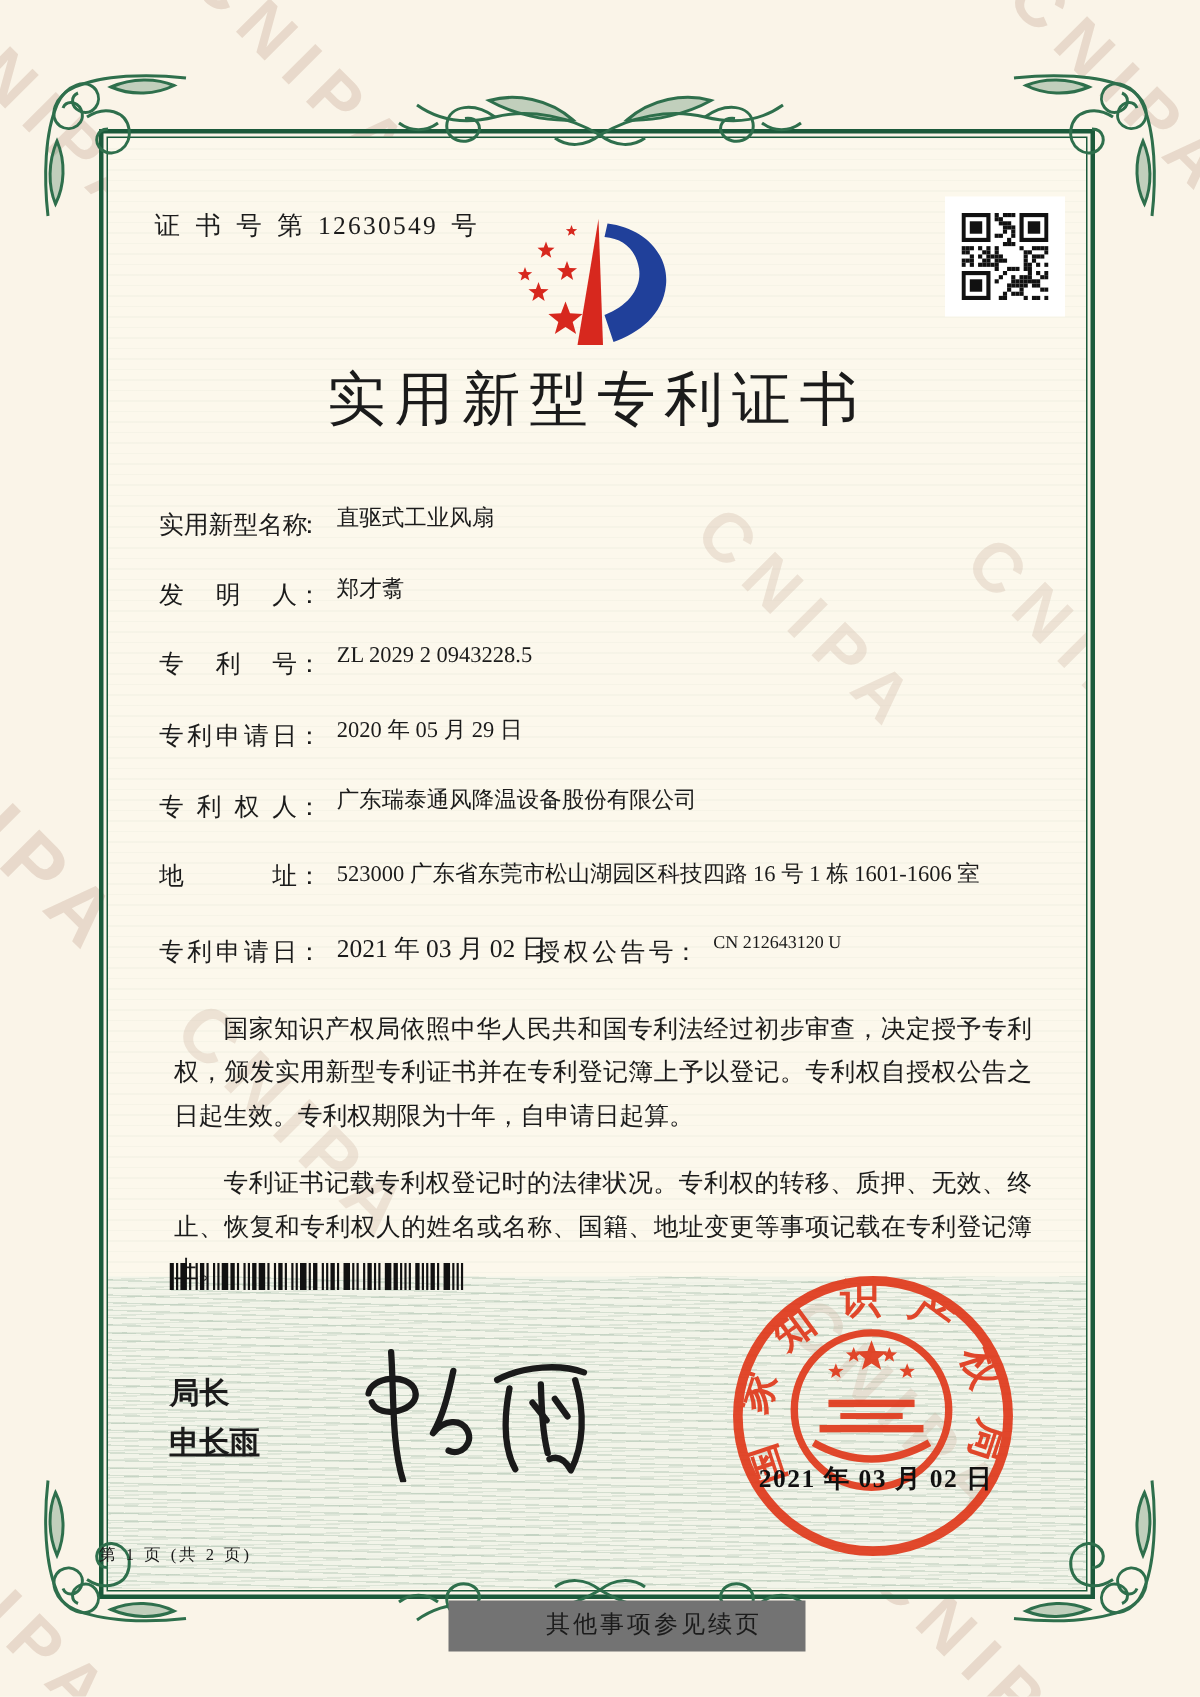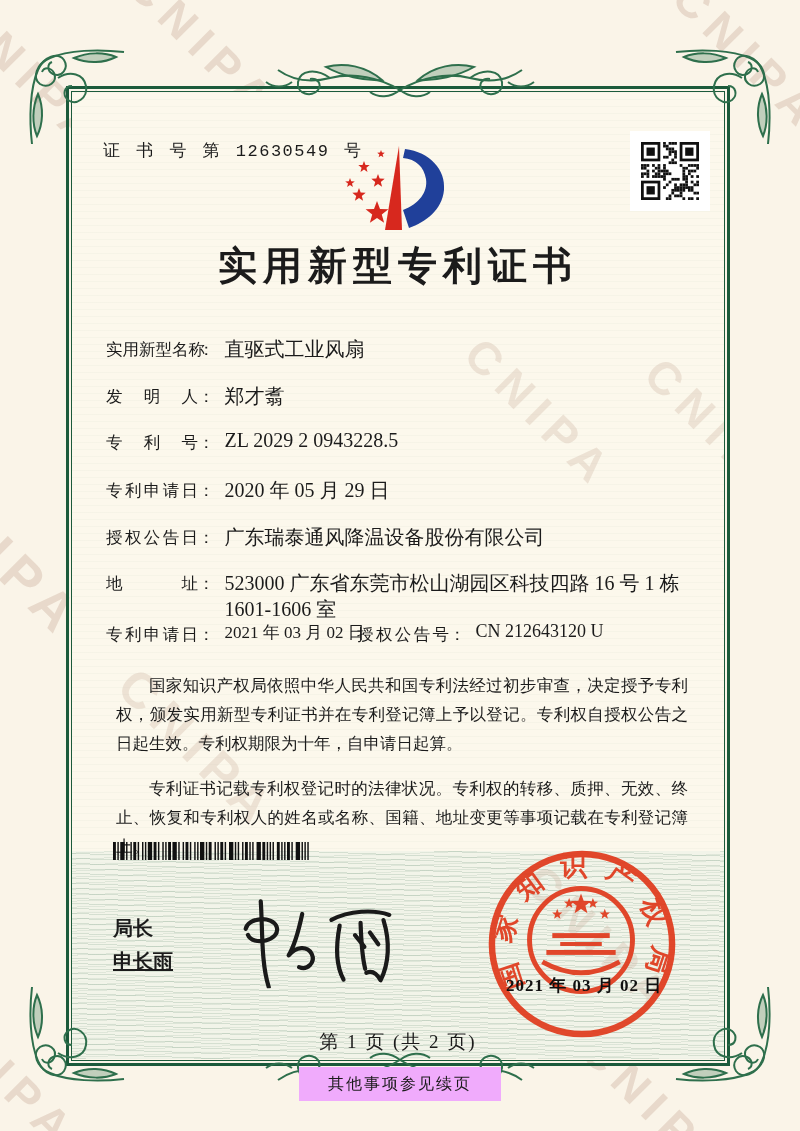--- a/index.html
+++ b/index.html
@@ -16,46 +16,46 @@
       border:3px solid #1b5a3b;box-sizing:border-box;}
   .frame-inner{position:absolute;inset:2px;border:1px solid #1b5a3b;background-color:#fcf8ec;
       background-image:repeating-linear-gradient(to bottom, rgba(150,175,150,.06) 0 1px, transparent 1px 7px);
       overflow:hidden;}
   .guilloche-band{position:absolute;left:0;top:759px;width:100%;height:208px;
       background-color:rgba(233,240,231,.55);
       background-image:repeating-linear-gradient(2deg, rgba(125,160,135,.25) 0 1px, transparent 1px 5px),
                        repeating-linear-gradient(-2deg, rgba(125,160,135,.16) 0 1px, transparent 1px 6px);}
   .ornament{position:absolute;pointer-events:none;}
   
-  .cert-no{left:103px;top:139px;font-size:17px;letter-spacing:1.5px;word-spacing:3px;font-family:Liberation Mono, monospace;}
+  .cert-no{left:103px;top:139px;font-size:17px;letter-spacing:1.5px;word-spacing:3px;}
   .logo{left:333px;top:133px;}
   .qr-patch{left:630px;top:131px;width:80px;height:80px;background:#ffffff;}
   .qr-patch svg{position:absolute;left:11px;top:11px;}
-  .title{left:66px;top:239px;width:664px;text-align:center;font-size:39px;font-weight:700;
+  .title{left:66px;top:239px;width:664px;text-align:center;font-size:39px;font-weight:400;
          letter-spacing:6px;}
   .frow{position:absolute;left:106px;white-space:nowrap;}
   .flabel{display:inline-block;width:92px;text-align:justify;text-align-last:justify;
           font-size:16.5px;vertical-align:top;padding-top:3px;}
   .fcolon{font-size:16.5px;vertical-align:top;padding-top:3px;display:inline-block;}
-  .fvalue{font-size:20px;margin-left:10px;display:inline-block;vertical-align:top;}
+  .fvalue{font-size:15px;margin-left:10px;display:inline-block;vertical-align:top;}
   .fvalue-wrap{white-space:normal;width:478px;line-height:26px;}
   .pair2{position:absolute;left:251px;top:0;white-space:nowrap;}
   .paras{left:100px;top:655px;width:604px;font-size:16.5px;line-height:29px;text-align:justify;}
   .paras p{margin:16px;text-indent:2em;}
   .barcode{left:113px;top:842px;}
   .director{font-family:"Liberation Sans","DejaVu Sans",sans-serif;font-weight:600;font-size:20px;}
   .director-title{left:113px;top:915px;}
   .director-name{left:113px;top:948px;text-decoration:underline;}
   .signature{left:232px;top:886px;transform:rotate(-2deg);}
   .seal{left:483px;top:845px;}
   .seal-date{left:494px;top:974px;width:180px;text-align:center;font-size:17px;font-weight:600;
              letter-spacing:1px;color:#101010;z-index:6;}
-  .footer-page{left:66px;top:1029px;width:664px;text-align:center;font-size:19px;letter-spacing:2px;}
-  .note-patch{left:299px;top:1067px;width:202px;height:34px;background:#f0abfc;
-              text-align:center;line-height:34px;font-size:16px;letter-spacing:2px;}
+  .footer-page{left:66px;top:1029px;width:664px;font-size:11px;letter-spacing:2px;}
+  .note-patch{left:299px;top:1067px;width:202px;height:34px;background:#737373;
+              text-align:center;line-height:34px;font-size:16px;letter-spacing:2px;padding-left:36px;}
   .z2{z-index:2;} .z3{z-index:3;}
 </style>
 </head>
 <body>
 
 <div class="wm" style="left:-18px;top:-10px;">CNIPA</div>
 <div class="wm" style="left:155px;top:-42px;">CNIPA</div>
 <div class="wm" style="left:700px;top:-30px;">CNIPA</div>
 <div class="wm" style="left:-55px;top:455px;font-size:54px;">CNIPA</div>
 <div class="wm" style="left:-45px;top:988px;">CNIPA</div>
@@ -272,29 +272,29 @@
 <div class="frow z2" style="top:383px;">
   <span class="flabel">发明人</span><span class="fcolon">：</span><span class="fvalue">郑才翥</span>
 </div>
 <div class="frow z2" style="top:429px;">
   <span class="flabel">专利号</span><span class="fcolon">：</span><span class="fvalue">ZL 2029 2 0943228.5</span>
 </div>
 <div class="frow z2" style="top:477px;">
   <span class="flabel">专利申请日</span><span class="fcolon">：</span><span class="fvalue">2020 年 05 月 29 日</span>
 </div>
 <div class="frow z2" style="top:524px;">
-  <span class="flabel">授权公告日</span><span class="fcolon">：</span><span class="fvalue">广东瑞泰通风降温设备股份有限公司</span>
+  <span class="flabel">专利权人</span><span class="fcolon">：</span><span class="fvalue">广东瑞泰通风降温设备股份有限公司</span>
 </div>
 <div class="frow z2" style="top:570px;">
   <span class="flabel">地址</span><span class="fcolon">：</span><span class="fvalue fvalue-wrap">523000 广东省东莞市松山湖园区科技四路 16 号 1 栋 1601-1606 室</span>
 </div>
 <div class="frow z2" style="top:621px;">
   <span class="flabel">专利申请日</span><span class="fcolon">：</span><span class="fvalue" style="font-size:17px;">2021 年 03 月 02 日</span>
   <span class="pair2">
-    <span class="flabel">授权公告号</span><span class="fcolon">：</span><span class="fvalue" style="font-size:18px;">CN 212643120 U</span>
+    <span class="flabel">授权公告号</span><span class="fcolon">：</span><span class="fvalue" style="font-size:12px;">CN 212643120 U</span>
   </span>
 </div>
 
 <div class="abs paras z2">
   <p>国家知识产权局依照中华人民共和国专利法经过初步审查，决定授予专利权，颁发实用新型专利证书并在专利登记簿上予以登记。专利权自授权公告之日起生效。专利权期限为十年，自申请日起算。</p>
   <p>专利证书记载专利权登记时的法律状况。专利权的转移、质押、无效、终止、恢复和专利权人的姓名或名称、国籍、地址变更等事项记载在专利登记簿上。</p>
 </div>
 
 <svg class="abs barcode z2" id="barcode" width="208" height="18" viewBox="0 0 208 18">
     <rect x="0" y="0" width="2.9" height="18" fill="#111"></rect>

